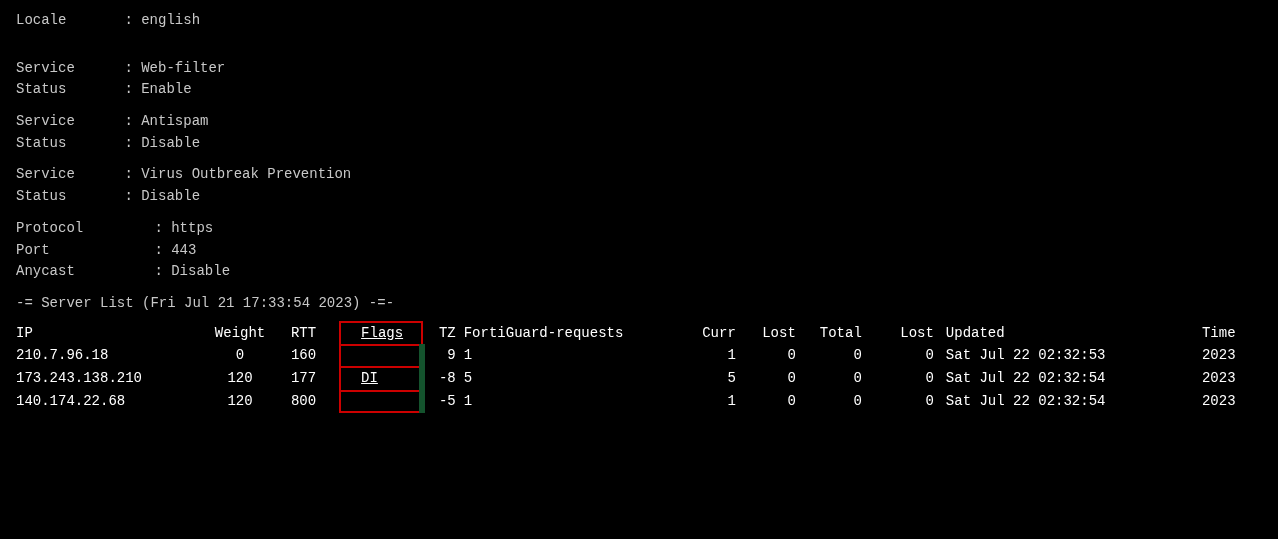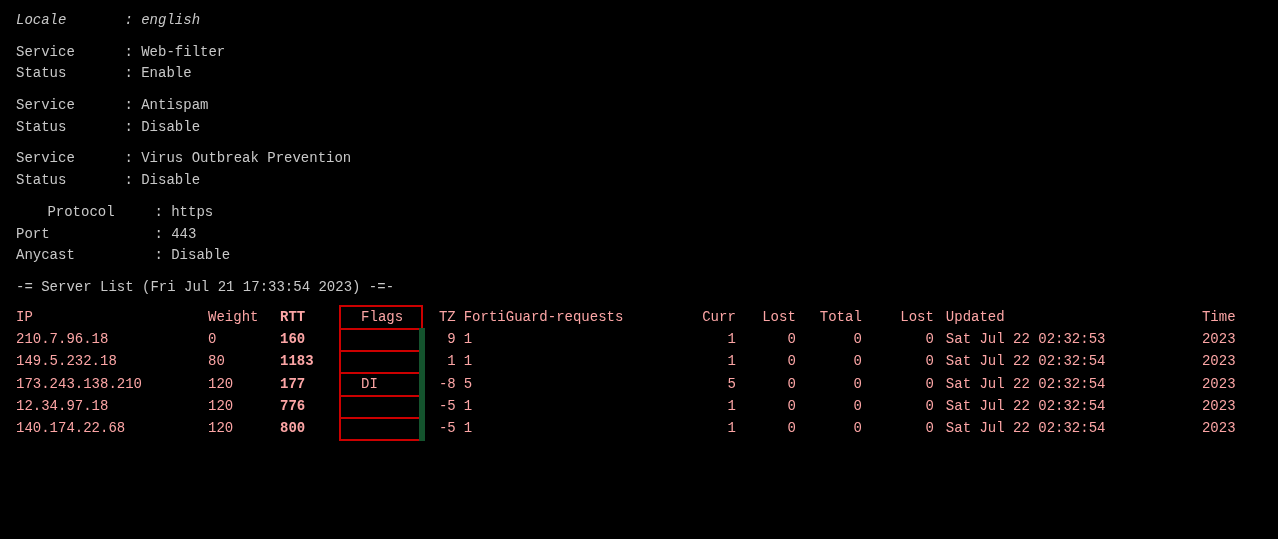--- a/index.html
+++ b/index.html
@@ -18,40 +18,40 @@
       width: 1278px;
       min-height: 539px;
       overflow-x: hidden;
     }
 
     table {
       border-collapse: collapse;
       width: 100%;
       font-family: 'Courier New', Courier, monospace;
       font-size: 14px;
-      color: #fca5a5;
+      color: #ffffff;
     }
 
     thead th {
       text-align: left;
       padding: 0 4px 0 0;
       font-weight: normal;
       white-space: nowrap;
     }
 
     tbody td {
       padding: 0 4px 0 0;
       white-space: nowrap;
       margin-left: 9px;
     }
 
     .col-ip { min-width: 160px; }
-    .col-weight { text-align: left; min-width: 60px; padding-right: 8px; }
-    .col-rtt { text-align: left; min-width: 50px; padding-right: 12px; font-weight: bold; }
-    .col-flags { min-width: 55px; padding-left: 20px; border: 2px solid #cc0000; }
+    .col-weight { text-align: center; min-width: 60px; padding-right: 8px; }
+    .col-rtt { text-align: center; min-width: 50px; padding-right: 12px; }
+    .col-flags { min-width: 55px; padding-left: 20px; border: 2px solid #cc0000; text-decoration: underline; }
     .col-tz { text-align: right; min-width: 35px; padding-right: 8px; }
     .col-fg { min-width: 180px; }
     .col-curr { text-align: right; min-width: 50px; }
     .col-lost { text-align: right; min-width: 50px; }
     .col-total { text-align: right; min-width: 55px; }
     .col-total-lost { text-align: right; min-width: 60px; }
     .col-updated { min-width: 220px; padding-left: 8px; }
     .col-time { min-width: 50px; }
 
     th.col-flags {
@@ -69,21 +69,21 @@
 
     tr:first-child td.col-flags {
       
     }
   </style>
 </head>
 <body>
 
 <div>
 
-  <div style="margin-bottom:10px;font-style:italic;">
+  <div style="margin-bottom:26px;">
     <span style="display:inline-block;min-width:100px;">Locale</span>
     <span> : </span>
     <span>english</span>
   </div>
 
   <div style="margin-bottom:10px;">
     <div>
       <span style="display:inline-block;min-width:100px;">Service</span>
       <span> : </span>
       <span>Web-filter</span>
@@ -116,21 +116,21 @@
     </div>
     <div>
       <span style="display:inline-block;min-width:100px;">Status</span>
       <span> : </span>
       <span>Disable</span>
     </div>
   </div>
 
   <div style="margin-bottom:10px;">
     <div>
-      <span style="display:inline-block;min-width:130px;text-align:center;">Protocol</span>
+      <span style="display:inline-block;min-width:130px;">Protocol</span>
       <span> : </span>
       <span>https</span>
     </div>
     <div>
       <span style="display:inline-block;min-width:130px;">Port</span>
       <span> : </span>
       <span>443</span>
     </div>
     <div>
       <span style="display:inline-block;min-width:130px;">Anycast</span>
@@ -170,55 +170,27 @@
             <td class="col-tz">9</td>
             <td class="col-fg">1</td>
             <td class="col-curr">1</td>
             <td class="col-lost">0</td>
             <td class="col-total">0</td>
             <td class="col-total-lost">0</td>
             <td class="col-updated">Sat Jul 22 02:32:53</td>
             <td class="col-time">2023</td>
           </tr>
           <tr>
-            <td class="col-ip">149.5.232.18</td>
-            <td class="col-weight">80</td>
-            <td class="col-rtt">1183</td>
-            <td class="col-flags"></td>
-            <td class="col-tz">1</td>
-            <td class="col-fg">1</td>
-            <td class="col-curr">1</td>
-            <td class="col-lost">0</td>
-            <td class="col-total">0</td>
-            <td class="col-total-lost">0</td>
-            <td class="col-updated">Sat Jul 22 02:32:54</td>
-            <td class="col-time">2023</td>
-          </tr>
-          <tr>
             <td class="col-ip">173.243.138.210</td>
             <td class="col-weight">120</td>
             <td class="col-rtt">177</td>
             <td class="col-flags">DI</td>
             <td class="col-tz">-8</td>
             <td class="col-fg">5</td>
             <td class="col-curr">5</td>
-            <td class="col-lost">0</td>
-            <td class="col-total">0</td>
-            <td class="col-total-lost">0</td>
-            <td class="col-updated">Sat Jul 22 02:32:54</td>
-            <td class="col-time">2023</td>
-          </tr>
-          <tr>
-            <td class="col-ip">12.34.97.18</td>
-            <td class="col-weight">120</td>
-            <td class="col-rtt">776</td>
-            <td class="col-flags"></td>
-            <td class="col-tz">-5</td>
-            <td class="col-fg">1</td>
-            <td class="col-curr">1</td>
             <td class="col-lost">0</td>
             <td class="col-total">0</td>
             <td class="col-total-lost">0</td>
             <td class="col-updated">Sat Jul 22 02:32:54</td>
             <td class="col-time">2023</td>
           </tr>
           <tr>
             <td class="col-ip">140.174.22.68</td>
             <td class="col-weight">120</td>
             <td class="col-rtt">800</td>

